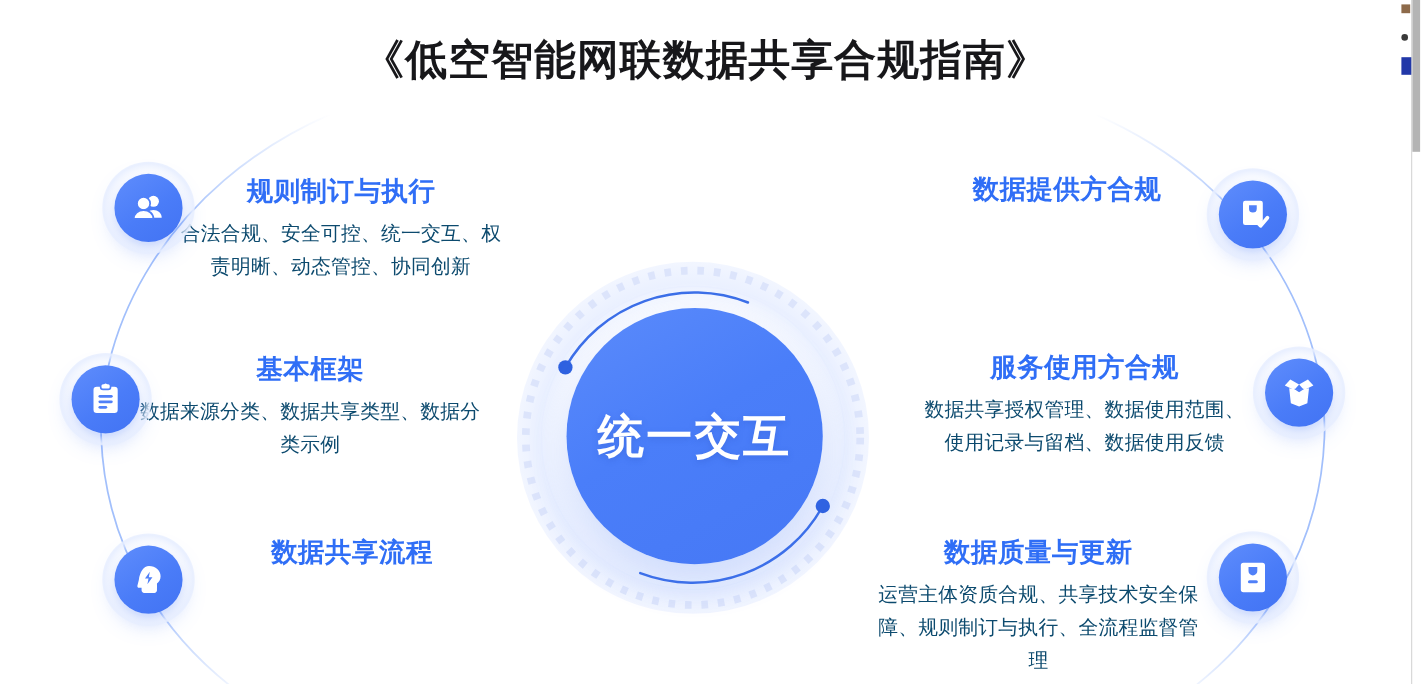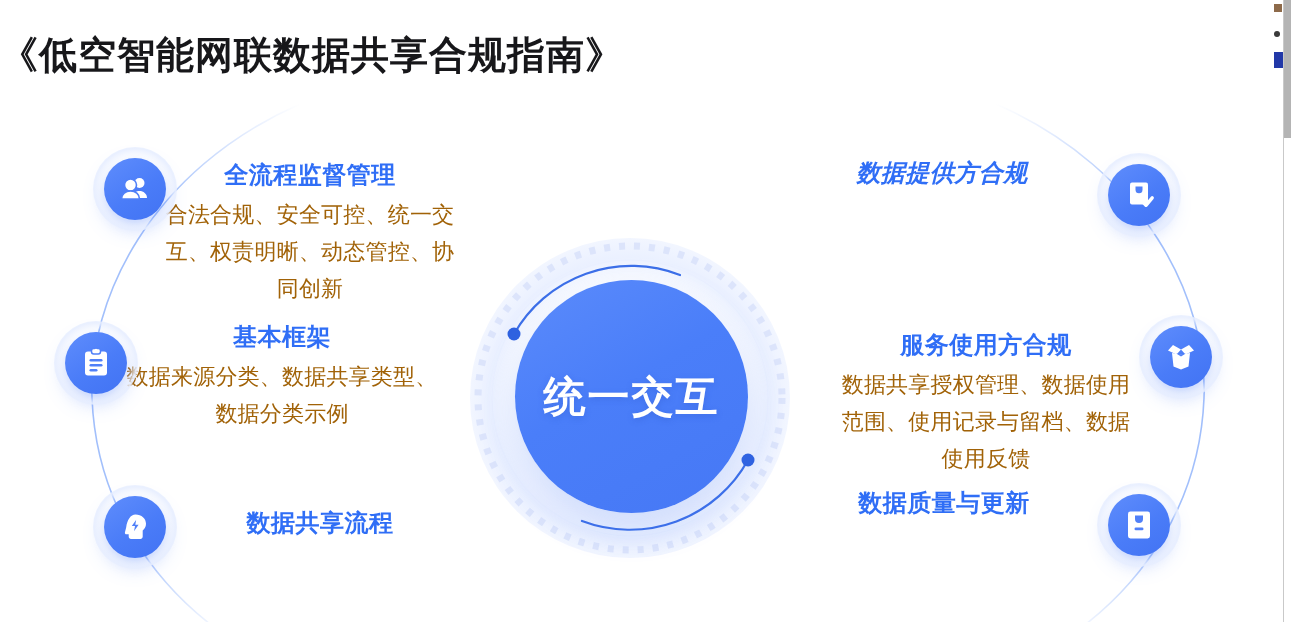--- a/index.html
+++ b/index.html
@@ -60,20 +60,21 @@
   .edge-fleck.f1 { top: 4px;  background: #8d6a4a; }
   .edge-fleck.f2 { top: 31px; background: #3a3a3a; border-radius: 50%; width: 6px; height: 6px; }
   .edge-fleck.f3 { top: 52px; background: #2238a8; height: 16px; width: 9px; }
 
   
   .page-title {
     position: absolute;
     top: 33px;
     left: 0;
     width: 1283px;
+    text-align: center;
     font-size: 38px;
     font-weight: bold;
     color: #17171a;
     letter-spacing: 1px;
     line-height: 1.2;
     z-index: 20;
   }
 
   
   .frame-svg {
@@ -170,42 +171,42 @@
   }
   .item-heading {
     font-size: 24px;
     font-weight: bold;
     color: #2f6ef6;
     line-height: 1.25;
     margin-bottom: 7px;
     letter-spacing: 0.5px;
   }
   .item-desc {
-    font-size: 22px;
-    color: #a16207;
+    font-size: 18px;
+    color: #0c4a6e;
     line-height: 1.68;
     letter-spacing: 0.2px;
   }
 
   .align-left  { text-align: center; }
   .align-right { text-align: center; }
 
   
   #item-1 .icon-badge { left: 104px;  top: 158px; }
   #item-1 .text-col   { left: 160px;  top: 160px; width: 300px; }
   #item-2 .icon-badge { left: 65px;   top: 332px; }
   #item-2 .text-col   { left: 122px;  top: 322px; width: 320px; }
   #item-3 .icon-badge { left: 104px;  top: 496px; }
-  #item-3 .text-col   { left: 160px;  top: 508px; width: 320px; text-align: center; }
+  #item-3 .text-col   { left: 160px;  top: 488px; width: 320px; text-align: center; }
 
   
   #item-4 .icon-badge { left: 1108px; top: 164px; }
-  #item-4 .text-col   { left: 792px;  top: 158px; width: 300px; font-style: italic; }
+  #item-4 .text-col   { left: 820px;  top: 158px; width: 300px; }
   #item-5 .icon-badge { left: 1150px; top: 326px; }
-  #item-5 .text-col   { left: 836px;  top: 330px; width: 300px; }
+  #item-5 .text-col   { left: 836px;  top: 320px; width: 300px; }
   #item-6 .icon-badge { left: 1108px; top: 494px; }
   #item-6 .text-col   { left: 794px;  top: 488px; width: 300px; }
 </style>
 </head>
 <body>
 
 <div class="canvas">
 
   <svg class="frame-svg" viewBox="0 0 1296 622" xmlns="http://www.w3.org/2000/svg">
     <defs>
@@ -252,21 +253,21 @@
   <div class="item" id="item-1">
     <div class="icon-badge">
       <svg width="32" height="32" viewBox="0 0 32 32" xmlns="http://www.w3.org/2000/svg">
         <circle cx="20.5" cy="10" r="5" fill="#ffffff"></circle>
         <path d="M13 25c0-4.3 3.6-7 7.5-7s7.5 2.7 7.5 7z" fill="#ffffff"></path>
         <circle cx="11.5" cy="12" r="6" fill="#ffffff" stroke="#5080f8" stroke-width="1.6"></circle>
         <path d="M2.5 26c0-4.9 4.1-8 9-8s9 3.1 9 8z" fill="#ffffff" stroke="#5080f8" stroke-width="1.6"></path>
       </svg>
     </div>
     <div class="text-col align-left">
-      <div class="item-heading">全流程监督管理</div>
+      <div class="item-heading">规则制订与执行</div>
       <div class="item-desc">合法合规、安全可控、统一交互、权责明晰、动态管控、协同创新</div>
     </div>
   </div>
 
   <div class="item" id="item-2">
     <div class="icon-badge">
       <svg width="30" height="32" viewBox="0 0 30 32" xmlns="http://www.w3.org/2000/svg">
         <rect x="4" y="4.5" width="22" height="24" rx="3" fill="#ffffff"></rect>
         <rect x="10.5" y="1.5" width="9" height="5.5" rx="2.2" fill="#ffffff" stroke="#5080f8" stroke-width="1.5"></rect>
         <circle cx="15" cy="3.2" r="1.5" fill="#ffffff"></circle>
@@ -324,20 +325,21 @@
   <div class="item" id="item-6">
     <div class="icon-badge">
       <svg width="30" height="32" viewBox="0 0 30 32" xmlns="http://www.w3.org/2000/svg">
         <path d="M4 5a2.4 2.4 0 0 1 2.4-2.4h17.2A2.4 2.4 0 0 1 26 5v22a2.4 2.4 0 0 1-2.4 2.4H6.4A2.4 2.4 0 0 1 4 27z" fill="#ffffff"></path>
         <path d="M11 6.5h8v3.6a4 4 0 0 1-8 0z" fill="#5080f8"></path>
         <rect x="10.5" y="18.5" width="9" height="2.8" rx="1.4" fill="#5080f8"></rect>
       </svg>
     </div>
     <div class="text-col align-right">
       <div class="item-heading">数据质量与更新</div>
+      <div class="item-desc">运营主体资质合规、共享技术安全保障、规则制订与执行、全流程监督管理</div>
     </div>
   </div>
 
   <div class="edge-divider"></div>
   <div class="edge-track"></div>
   <div class="edge-thumb"></div>
   <div class="edge-fleck f1"></div>
   <div class="edge-fleck f2"></div>
   <div class="edge-fleck f3"></div>
 

